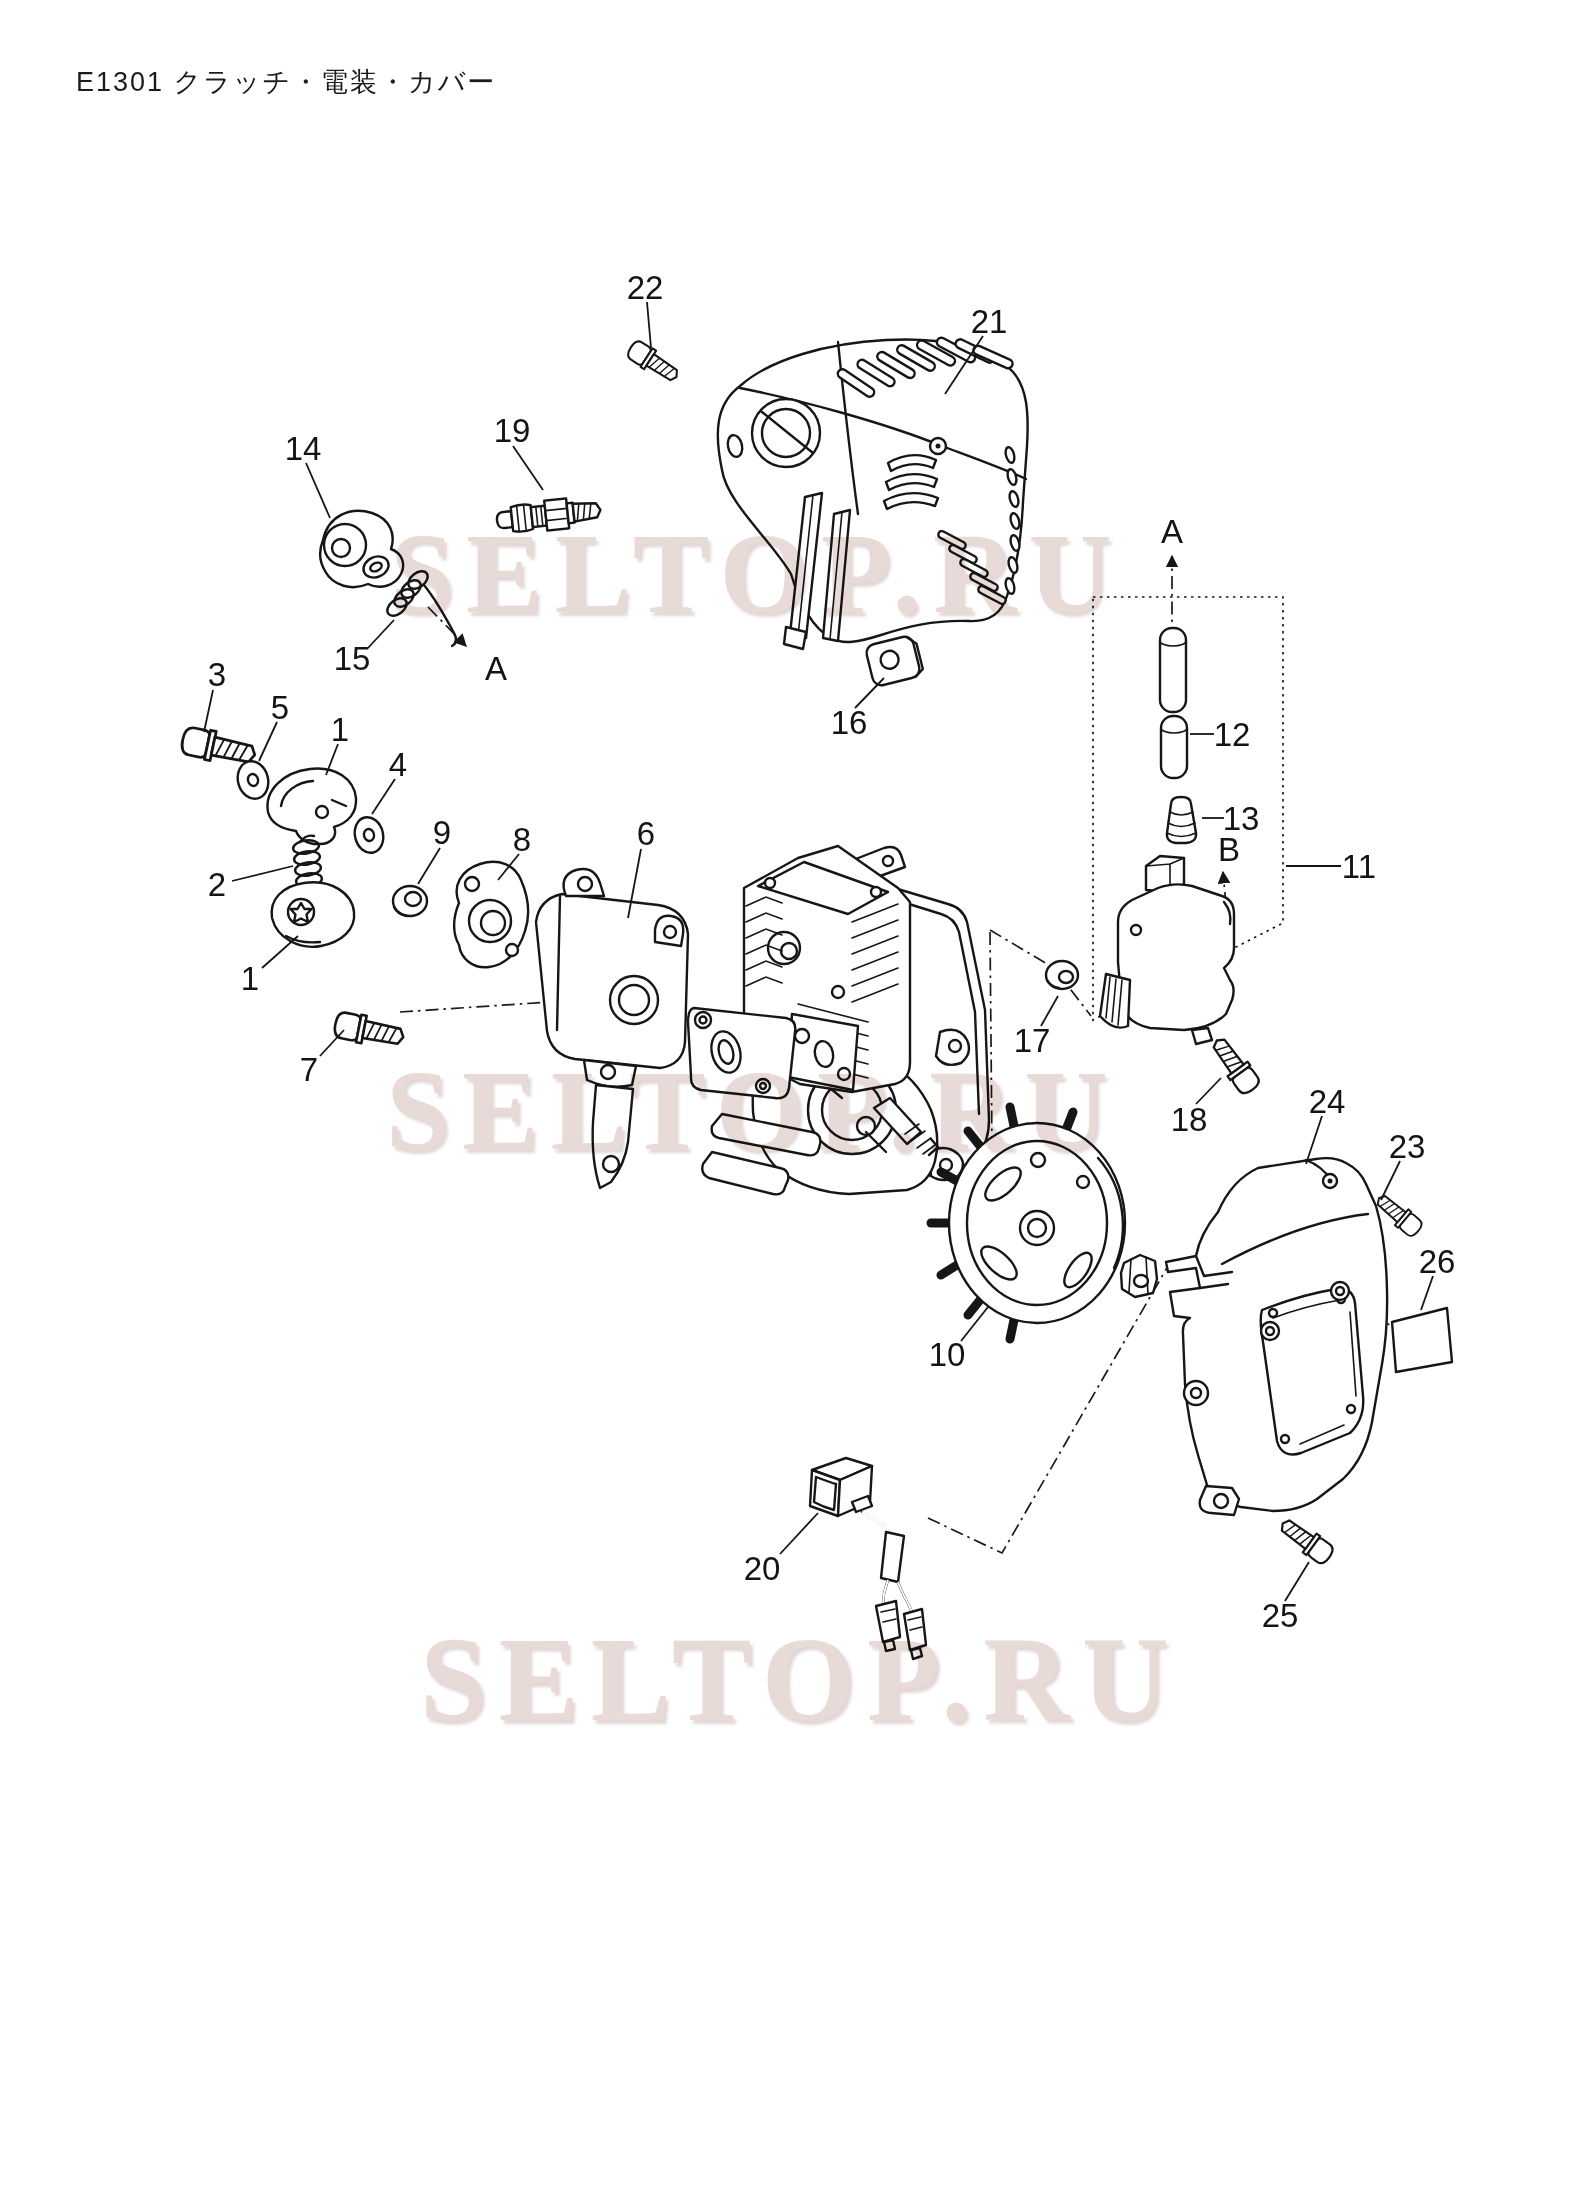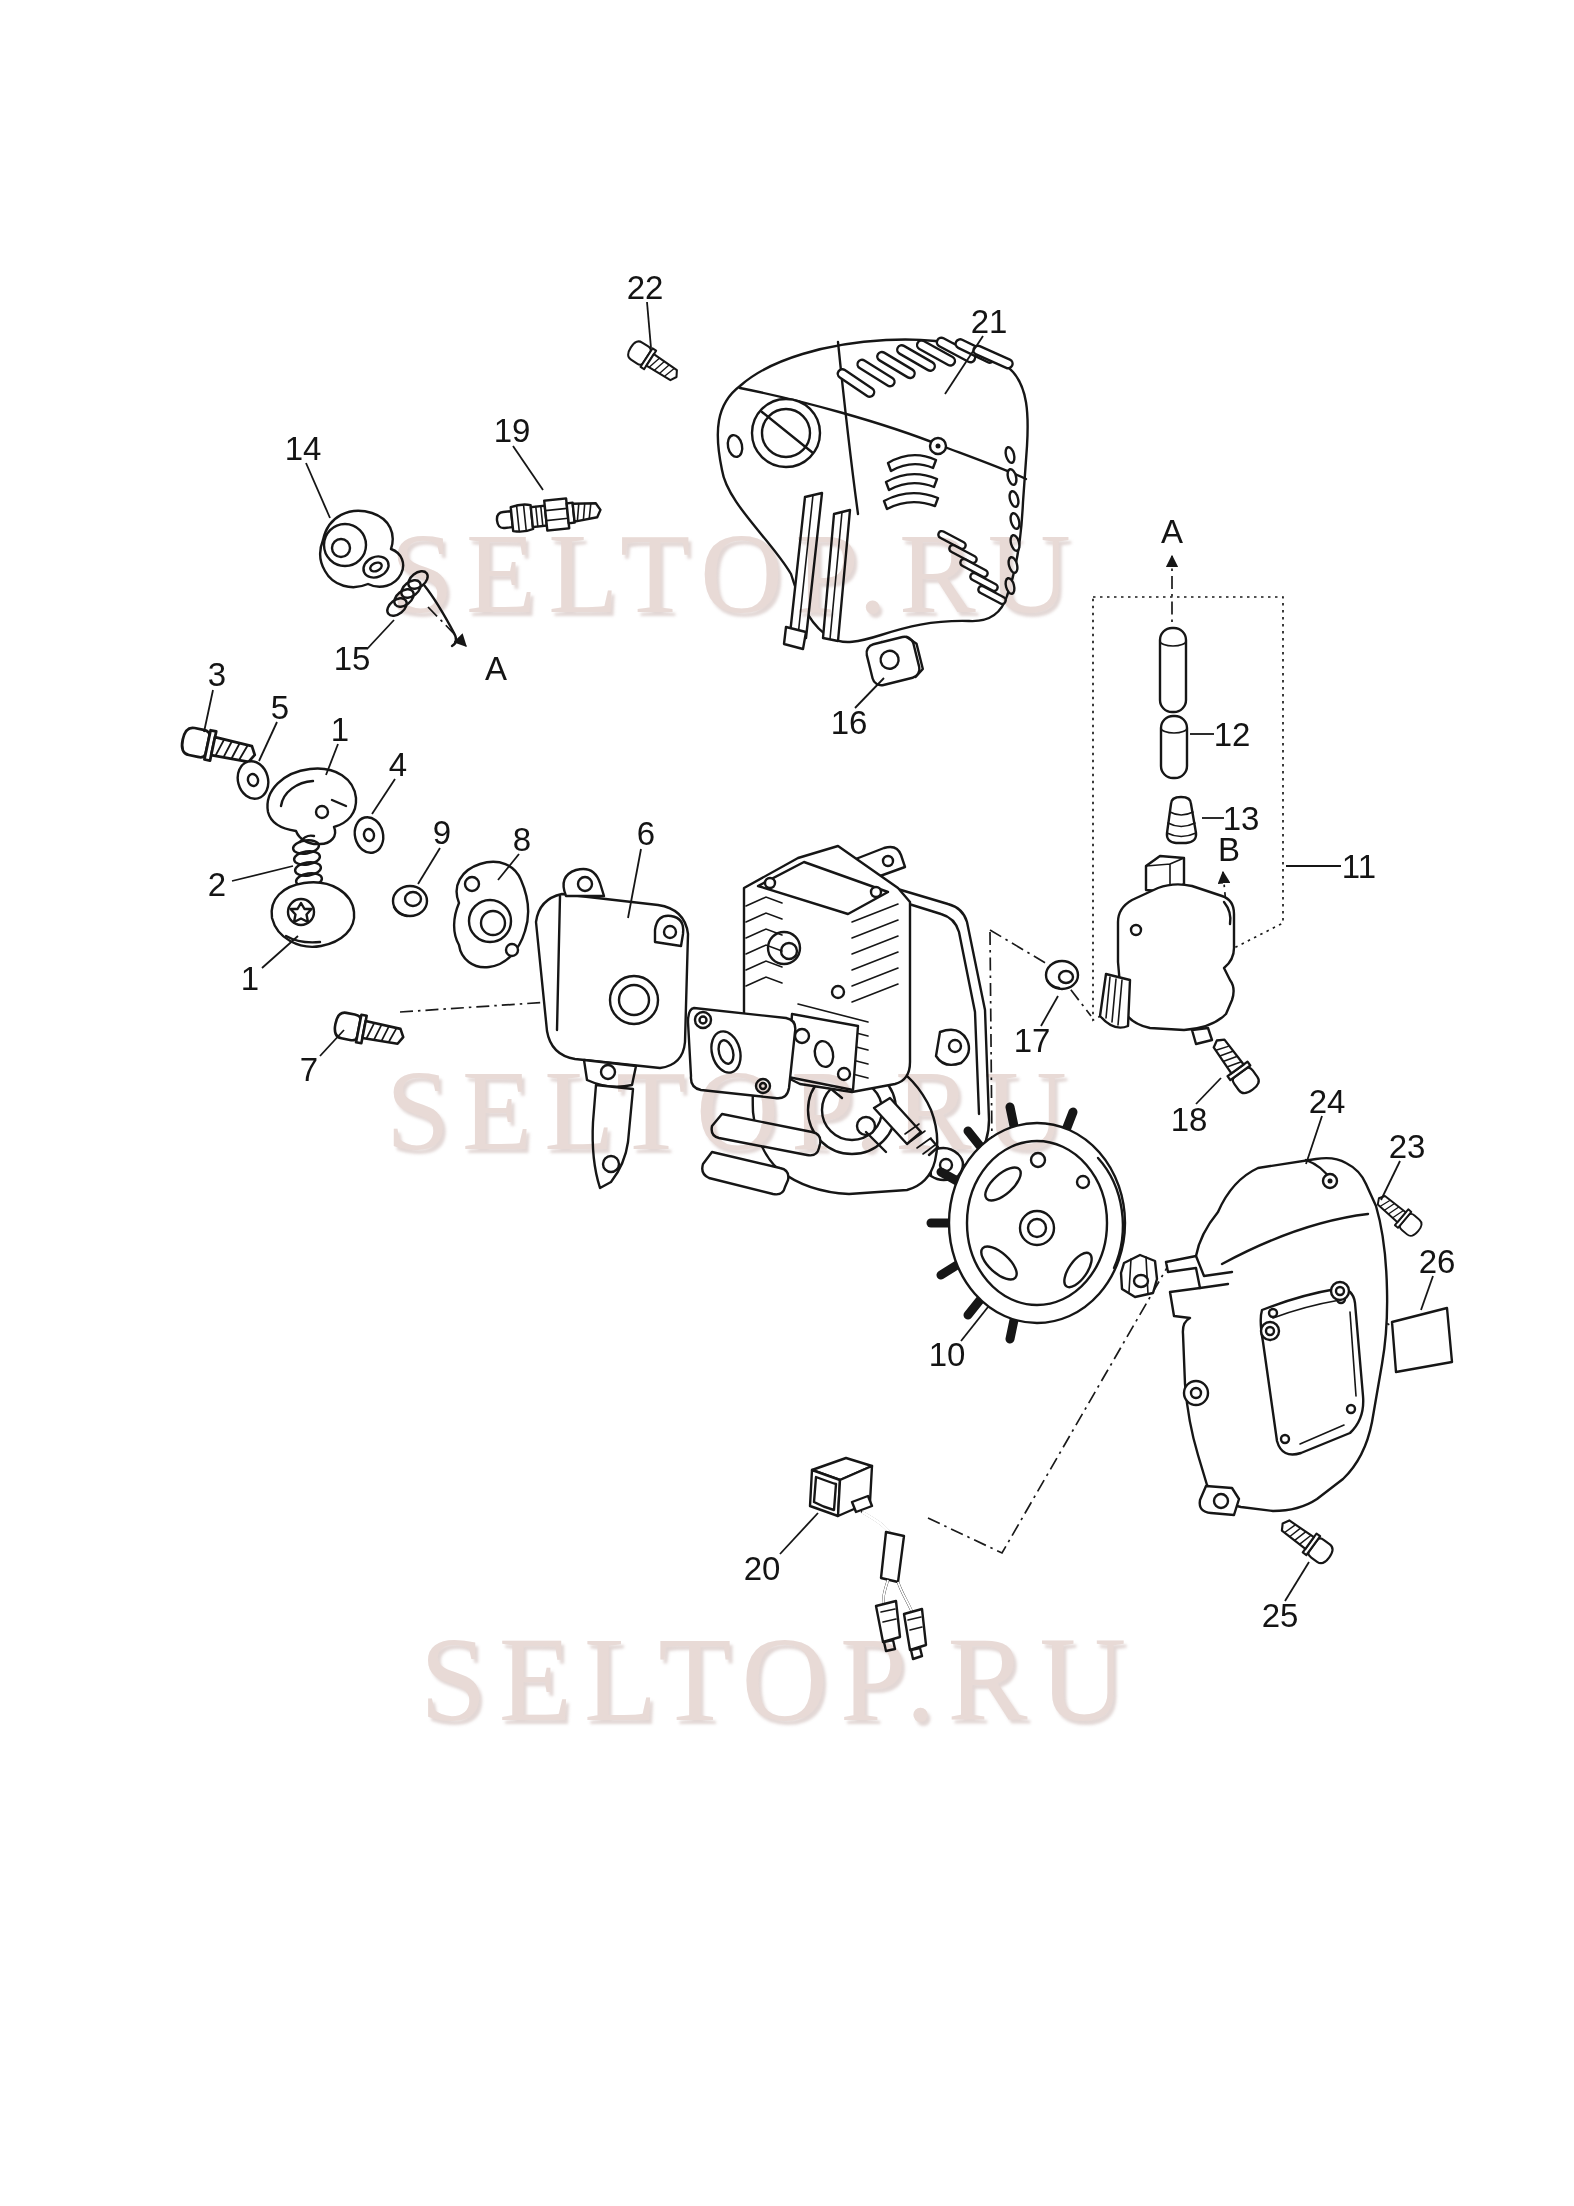--- a/index.html
+++ b/index.html
@@ -1,37 +1,38 @@
 <!DOCTYPE html>
 <html><head>
 <meta charset="utf-8">
 <style>
   html,body{margin:0;padding:0;background:#fff;}
   .page{position:relative;width:1574px;height:2206px;background:#ffffff;overflow:hidden;
         font-family:"Liberation Sans",sans-serif;}
   .title{position:absolute;left:76px;top:64px;font-size:27px;color:#1b1b1b;
          letter-spacing:2px;white-space:nowrap;}
-  .wm{position:absolute;font-family:"Liberation Serif",serif;font-weight:400;
+  .wm{position:absolute;font-family:"Liberation Serif",serif;font-weight:700;
       line-height:1;letter-spacing:12px;white-space:nowrap;mix-blend-mode:multiply;
       text-shadow:3px 4px 3px rgba(150,112,105,.28);}
   svg{position:absolute;left:0;top:0;}
   .ln{stroke:#161616;stroke-width:2.4;fill:none;stroke-linecap:round;stroke-linejoin:round;}
   .thin{stroke:#161616;stroke-width:1.6;fill:none;stroke-linecap:round;}
   .fw{fill:#ffffff;stroke:#161616;stroke-width:2.4;stroke-linejoin:round;}
   .leader{stroke:#161616;stroke-width:1.8;}
   .dd{stroke:#1a1a1a;stroke-width:1.7;fill:none;stroke-dasharray:13 5 2.5 5;}
   .dot{stroke:#1a1a1a;stroke-width:1.7;fill:none;stroke-dasharray:2.5 4.5;}
   .blade{stroke:#161616;stroke-width:9;stroke-linecap:round;}
   .callout{font:400 33px "Liberation Sans",sans-serif;fill:#141414;}
 </style>
 </head>
 <body>
 
 <div class="page">
 
+  <div class="title">E1301 クラッチ・電装・カバー</div>
 
   <svg width="1574" height="2206" viewBox="0 0 1574 2206">
     <defs>
       <marker id="arr" viewBox="0 0 10 10" refX="9" refY="5" markerWidth="7.5" markerHeight="7.5" orient="auto">
         <path d="M0,0 L10,5 L0,10 Z" fill="#161616"></path>
       </marker>
       <g id="screw">
         <path class="fw" d="M-2,-12 Q-10,-12 -10,0 Q-10,12 -2,12 L6,12 Q12,12 12,8 L12,-8 Q12,-12 6,-12 Z"></path>
         <path class="fw" d="M12,-13 L17,-13 L17,13 L12,13 Z"></path>
         <path class="fw" d="M17,-8 L50,-7 L54,0 L50,7 L17,8 Z"></path>

